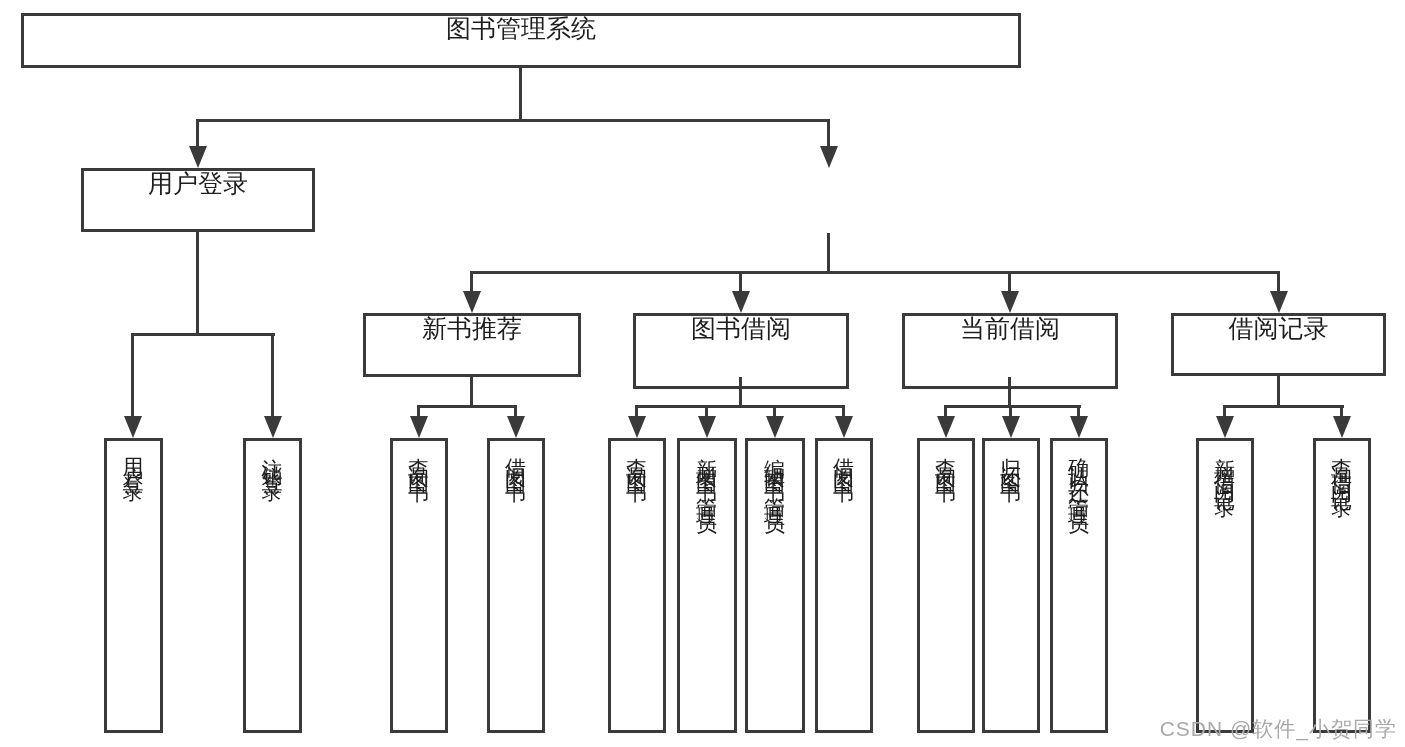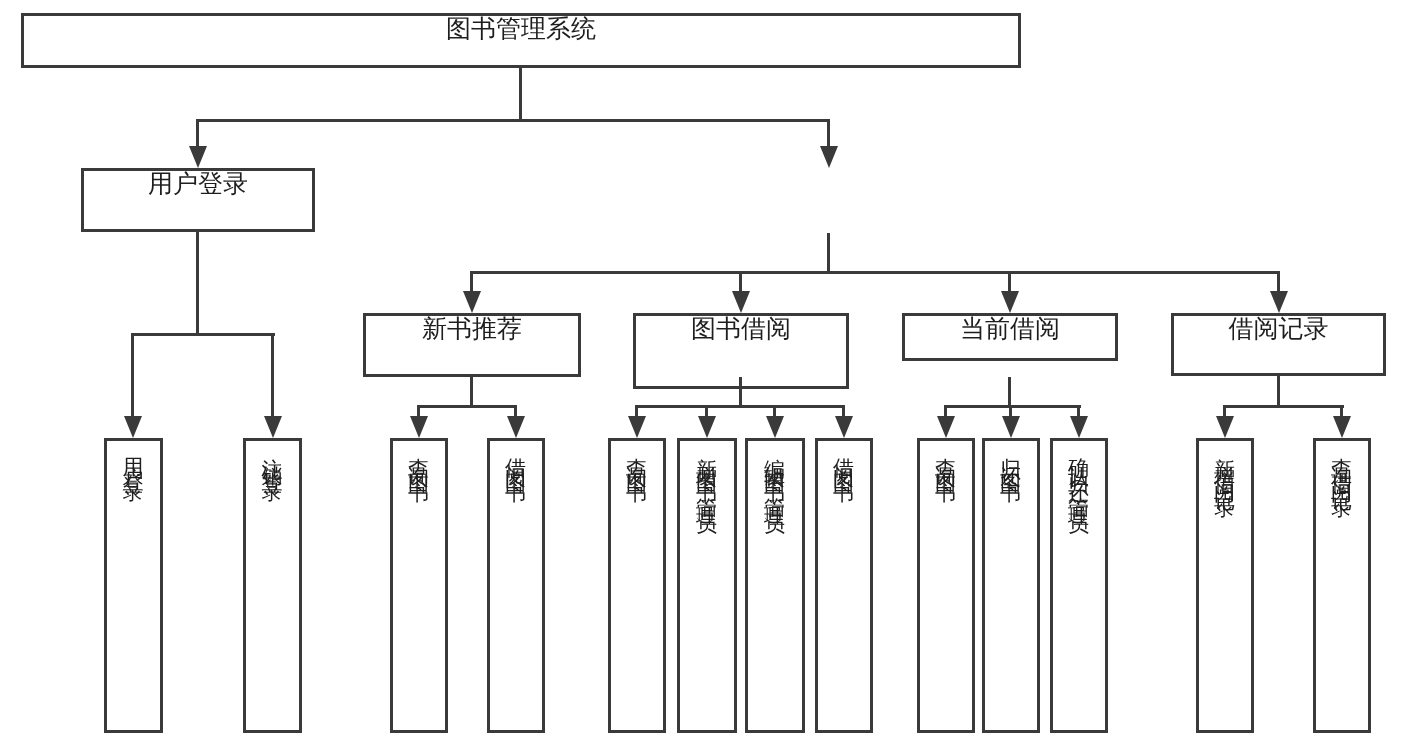--- a/index.html
+++ b/index.html
@@ -70,21 +70,21 @@
   <div class="box" style="left:81px;top:168px;width:234px;height:64px">
     <span class="hlabel">用户登录</span>
   </div>
 
   <div class="box" style="left:363px;top:313px;width:218px;height:64px">
     <span class="hlabel">新书推荐</span>
   </div>
   <div class="box" style="left:633px;top:313px;width:216px;height:76px">
     <span class="hlabel">图书借阅</span>
   </div>
-  <div class="box" style="left:902px;top:313px;width:216px;height:48px">
+  <div class="box" style="left:902px;top:313px;width:216px;height:76px">
     <span class="hlabel">当前借阅</span>
   </div>
   <div class="box" style="left:1171px;top:313px;width:215px;height:63px">
     <span class="hlabel">借阅记录</span>
   </div>
 
   <div class="box leaf" style="left:104px;top:438px;width:59px;height:295px">
     <span class="vlabel">用户登录</span>
   </div>
   <div class="box leaf" style="left:243px;top:438px;width:59px;height:295px">
@@ -176,14 +176,15 @@
   <div class="vline" style="left:1077px;top:405px;width:3px;height:11px"></div>
   <div class="arrow" style="left:1070px;top:416px"></div>
 
   <div class="vline" style="left:1277px;top:376px;width:3px;height:32px"></div>
   <div class="hline" style="left:1223px;top:405px;width:121px;height:3px"></div>
   <div class="vline" style="left:1223px;top:405px;width:3px;height:11px"></div>
   <div class="arrow" style="left:1216px;top:416px"></div>
   <div class="vline" style="left:1340px;top:405px;width:3px;height:11px"></div>
   <div class="arrow" style="left:1333px;top:416px"></div>
 
+  <div id="watermark">CSDN @软件_小贺同学</div>
 
 </div>
 
 </body></html>

